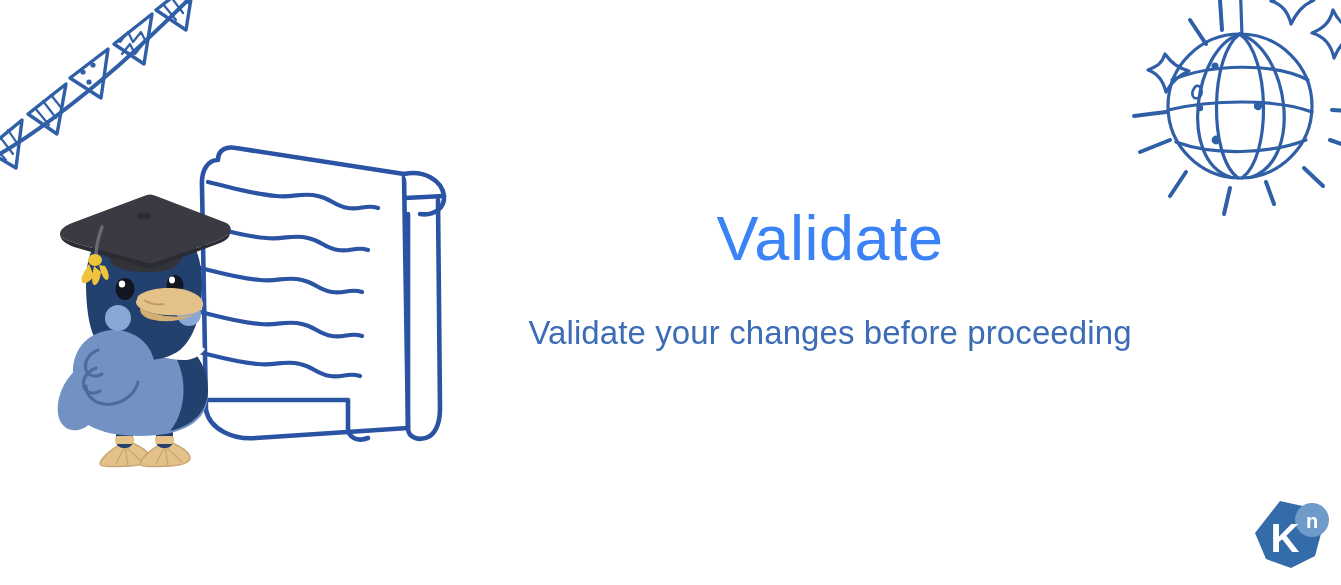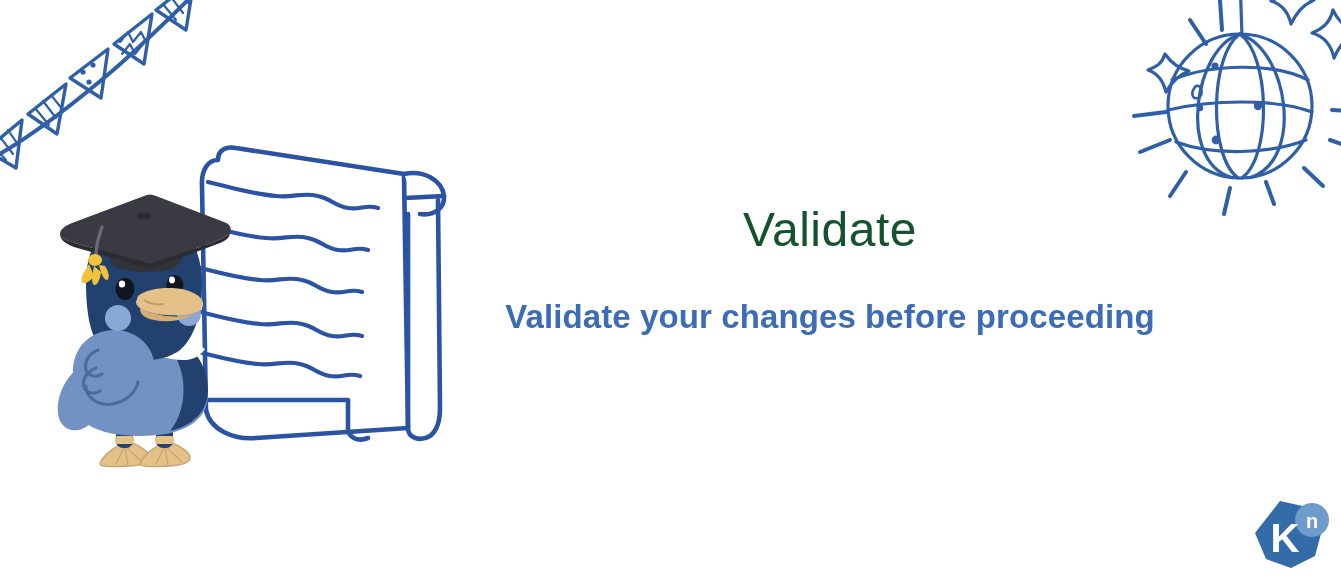--- a/index.html
+++ b/index.html
@@ -52,31 +52,31 @@
   
   #text-block {
     position: absolute;
     left: 470px;
     top: 205px;
     width: 720px;
     text-align: center;
   }
   #page-title {
     font-family: "Liberation Sans", sans-serif;
-    font-size: 48px;
+    font-size: 63px;
     font-weight: 400;
     line-height: 1.05;
     letter-spacing: 0.5px;
-    color: #14532d;
+    color: #3b82f6;
     margin: 0;
   }
   #page-subtitle {
     font-family: "Liberation Sans", sans-serif;
     font-size: 33px;
-    font-weight: 700;
+    font-weight: 400;
     line-height: 1.2;
     letter-spacing: 0.1px;
     color: #3B6CB5;
     margin: 42px 0 0 0;
     white-space: nowrap;
   }
 
   
   #logo-badge {
     position: absolute;

